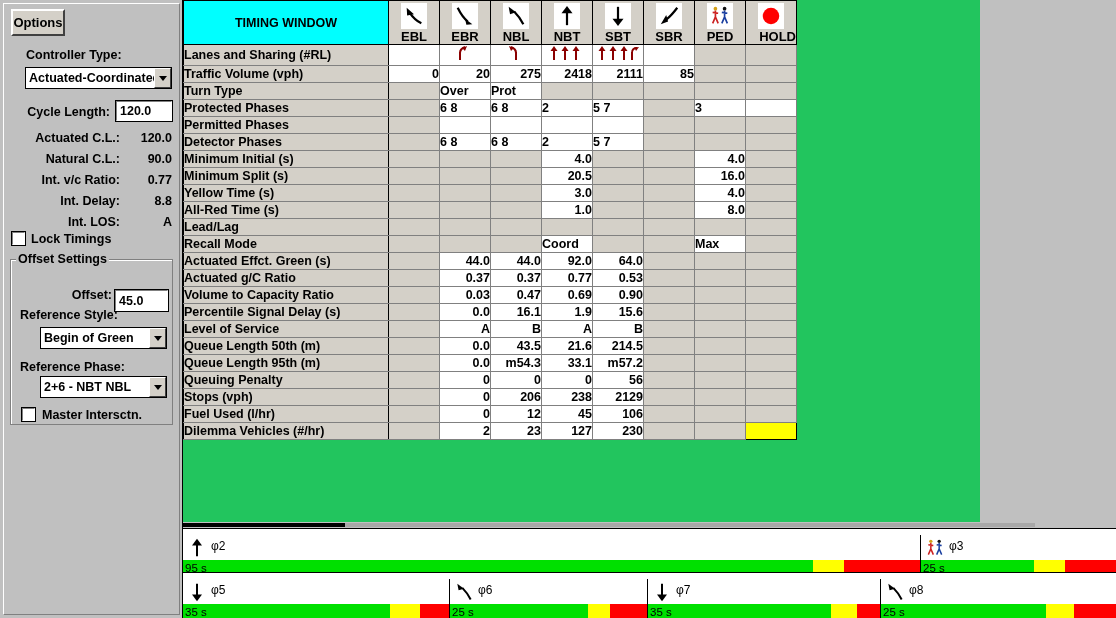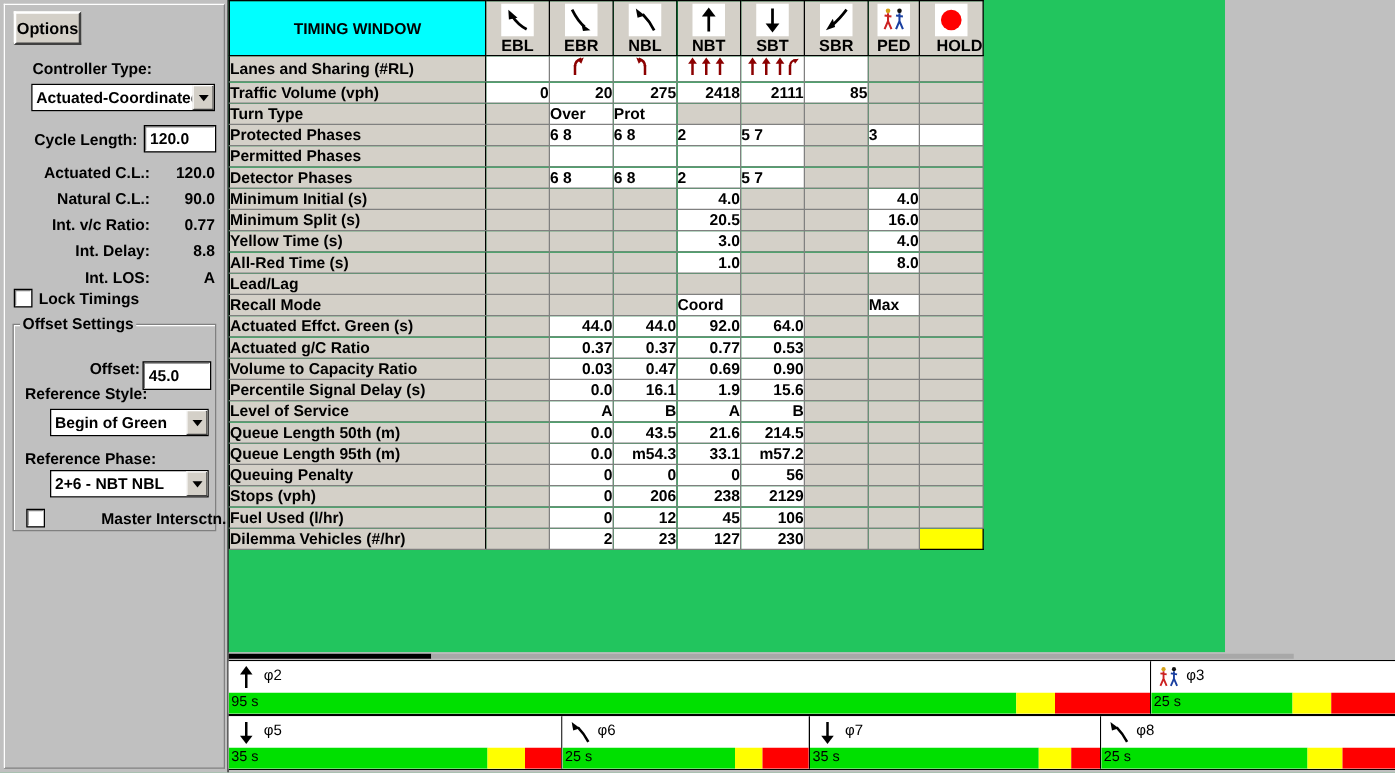--- a/index.html
+++ b/index.html
@@ -160,21 +160,21 @@
     position: absolute; left: 162px; top: 1px; height: 4px; width: 690px; background: #a8a8a8;
   }
   .prow {
     position: absolute; left: 0; width: 933px; height: 44px;
     border-top: 1px solid #000; border-bottom: 1px solid #000;
     background: #fff;
   }
   #prow1 { top: 6px; }
   #prow2 { top: 50px; }
   .pcell {
-    position: absolute; top: 0; height: 42px;
+    position: absolute; top: 6px; height: 42px;
     border-right: 1px solid #000;
     background: #fff;
   }
   .pcell.nobord { border-right: none; }
   .phead { position: absolute; left: 0; top: 0; height: 25px; width: 100%; }
   .picon { position: absolute; left: 4px; top: 2px; width: 20px; height: 22px; }
   .plabel {
     position: absolute; left: 28px; top: 4px;
     font-size: 12px; font-weight: normal; color: #000; white-space: nowrap;
   }
@@ -245,21 +245,21 @@
 
     <div class="lbl" style="left:20px; top:360px;">Reference Phase:</div>
     <div class="combo" style="left:40px; top:376px; width:127px; height:22px;">
       <span class="ctext">2+6 - NBT NBL</span>
       <span class="carrow">
           <i></i>
         </span>
     </div>
 
     <div class="chk" style="left:22px; top:408px;"></div>
-    <div class="lbl" style="left:42px; top:408px;margin-left:39px;">Master Intersctn.</div>
+    <div class="lbl" style="left:42px; top:408px;">Master Intersctn.</div>
   </div>
 
   <div id="grid">
     <table class="sheet" id="sheet">
       <thead>
         <tr id="hdr-row">
             <th class="hdr-title" style="width: 205px; height: 44px;">TIMING WINDOW</th>
             <th class="hdr-col" style="width: 51px; height: 44px;">
               <div class="iconbox">
                 <svg class="arrowsvg" width="22" height="22" viewBox="0 0 24 24">
@@ -307,21 +307,21 @@
             </th>
             <th class="hdr-col" style="width: 51px; height: 44px;">
               <div class="iconbox">
                 <svg class="arrowsvg" width="22" height="22" viewBox="0 0 24 24">
         <path d="M21 3 C18 7, 14 12, 9 16" stroke="#000" stroke-width="2.4" fill="none"></path>
         <path d="M3 21 L11 18 L9 11 Z" fill="#000"></path>
                 </svg>
               </div>
               <span class="colname">SBR</span>
             </th>
-            <th class="hdr-col" style="width: 41px; height: 44px;">
+            <th class="hdr-col" style="width: 51px; height: 44px;">
               <div class="iconbox">
                 <svg class="arrowsvg" width="22" height="22" viewBox="0 0 24 24">
         <circle cx="7" cy="4" r="2" fill="#d4a017"></circle>
         <path d="M7 6 L7 13 M7 13 L4 20 M7 13 L10 20 M4 8 L10 9" stroke="#cc2222" stroke-width="1.8" fill="none"></path>
         <circle cx="17" cy="4" r="2" fill="#111"></circle>
         <path d="M17 6 L17 13 M17 13 L14 20 M17 13 L20 20 M14 8 L20 9" stroke="#1a3fa0" stroke-width="1.8" fill="none"></path>
                 </svg>
               </div>
               <span class="colname">PED</span>
             </th>

